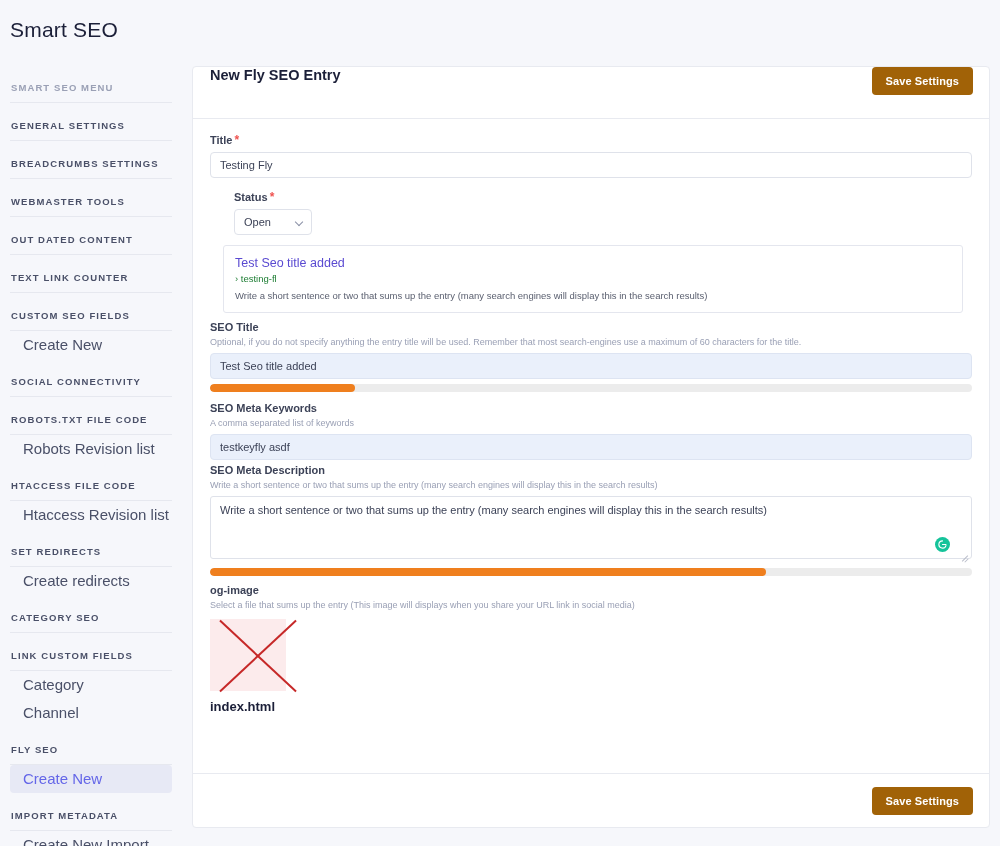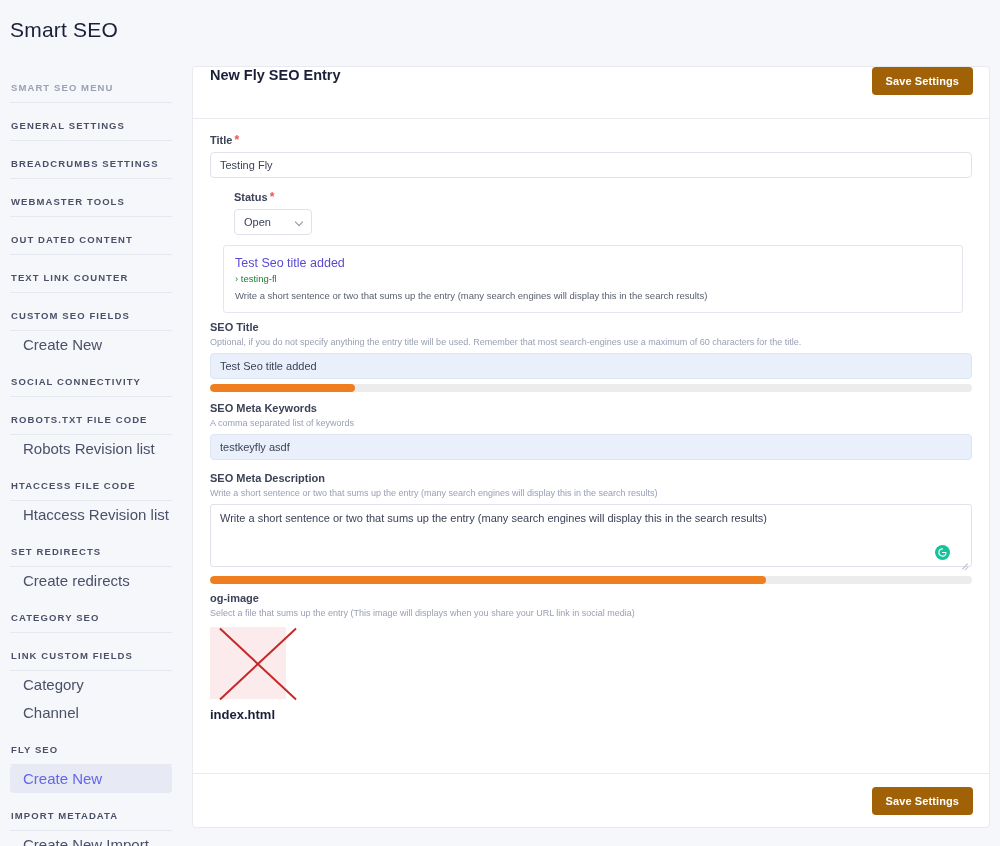--- a/index.html
+++ b/index.html
@@ -348,21 +348,21 @@
 
       <div class="field" style="margin-top:8px;margin-bottom:10px;">
         <label class="flabel">SEO Title</label>
         <div class="fhint">Optional, if you do not specify anything the entry title will be used. Remember that most search-engines use a maximum of 60 characters for the title.</div>
         <input class="finput tinted" value="Test Seo title added" style="">
         <div class="pbar">
             <i id="pb1" style="width: 19%;"></i>
           </div>
       </div>
 
-      <div class="field" style="margin-bottom:12px;">
+      <div class="field" style="margin-bottom:4px;">
         <label class="flabel">SEO Meta Keywords</label>
         <div class="fhint">A comma separated list of keywords</div>
         <input class="finput tinted" value="testkeyfly asdf" style="">
       </div>
 
       <div class="field" style="margin-bottom:8px;">
         <label class="flabel">SEO Meta Description</label>
         <div class="fhint">Write a short sentence or two that sums up the entry (many search engines will display this in the search results)</div>
         <div class="area-wrap">
           <textarea class="farea" style="">Write a short sentence or two that sums up the entry (many search engines will display this in the search results)</textarea>

